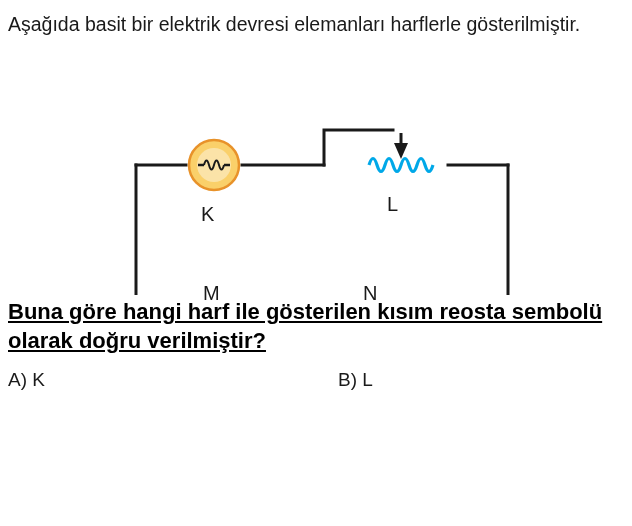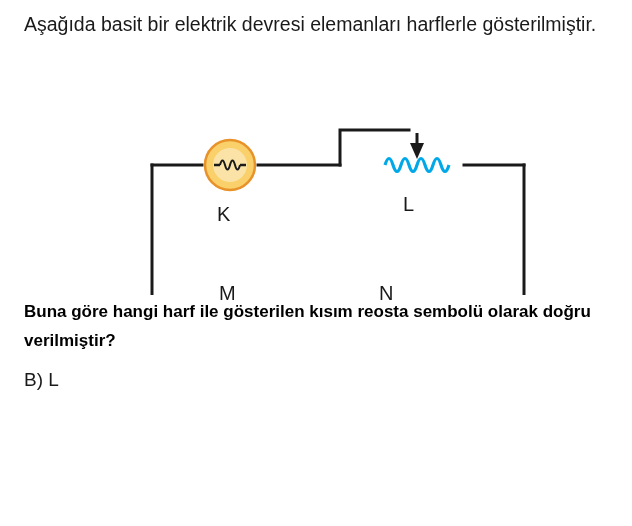--- a/index.html
+++ b/index.html
@@ -12,21 +12,21 @@
     background: #ffffff;
     font-family: "Liberation Sans", sans-serif;
     color: #000000;
     overflow: hidden;
   }
   .page {
     position: relative;
     width: 632px;
     height: 526px;
     box-sizing: border-box;
-    padding: 10px 12px 0 24px;
+    padding: 10px 12px 0 8px;
   }
   .intro {
     font-size: 19.5px;
     line-height: 29px;
     font-weight: 400;
     color: #1a1a1a;
     margin: 0;
     width: 600px;
   }
   .figure {
@@ -43,26 +43,27 @@
     font-size: 20px;
     color: #1a1a1a;
     font-family: "Liberation Sans", sans-serif;
   }
   .label-k { left: 193px; top: 158px; }
   .label-l { left: 379px; top: 148px; }
   .label-m { left: 195px; top: 237px; }
   .label-n { left: 355px; top: 237px; }
 
   .question {
-    font-size: 17px;
+    font-size: 22px;
     line-height: 29px;
     font-weight: bold;
     color: #000000;
     margin: 2px 0 0 0;
     width: 600px;
+    text-decoration: underline;
   }
   .options {
     margin-top: 14px;
     width: 560px;
   }
   .opt-row {
     display: flex;
     margin-bottom: 18px;
   }
   .opt {
@@ -131,17 +132,18 @@
     <span class="label label-k">K</span>
     <span class="label label-l">L</span>
     <span class="label label-m">M</span>
     <span class="label label-n">N</span>
   </div>
 
   <p class="question">Buna göre hangi harf ile gösterilen kısım reosta sembolü olarak doğru verilmiştir?</p>
 
   <div class="options">
     <div class="opt-row">
+      <span class="opt opt-a">A) K</span>
       <span class="opt opt-b">B) L</span>
     </div>
   </div>
 
 </div>
 
 </body></html>

